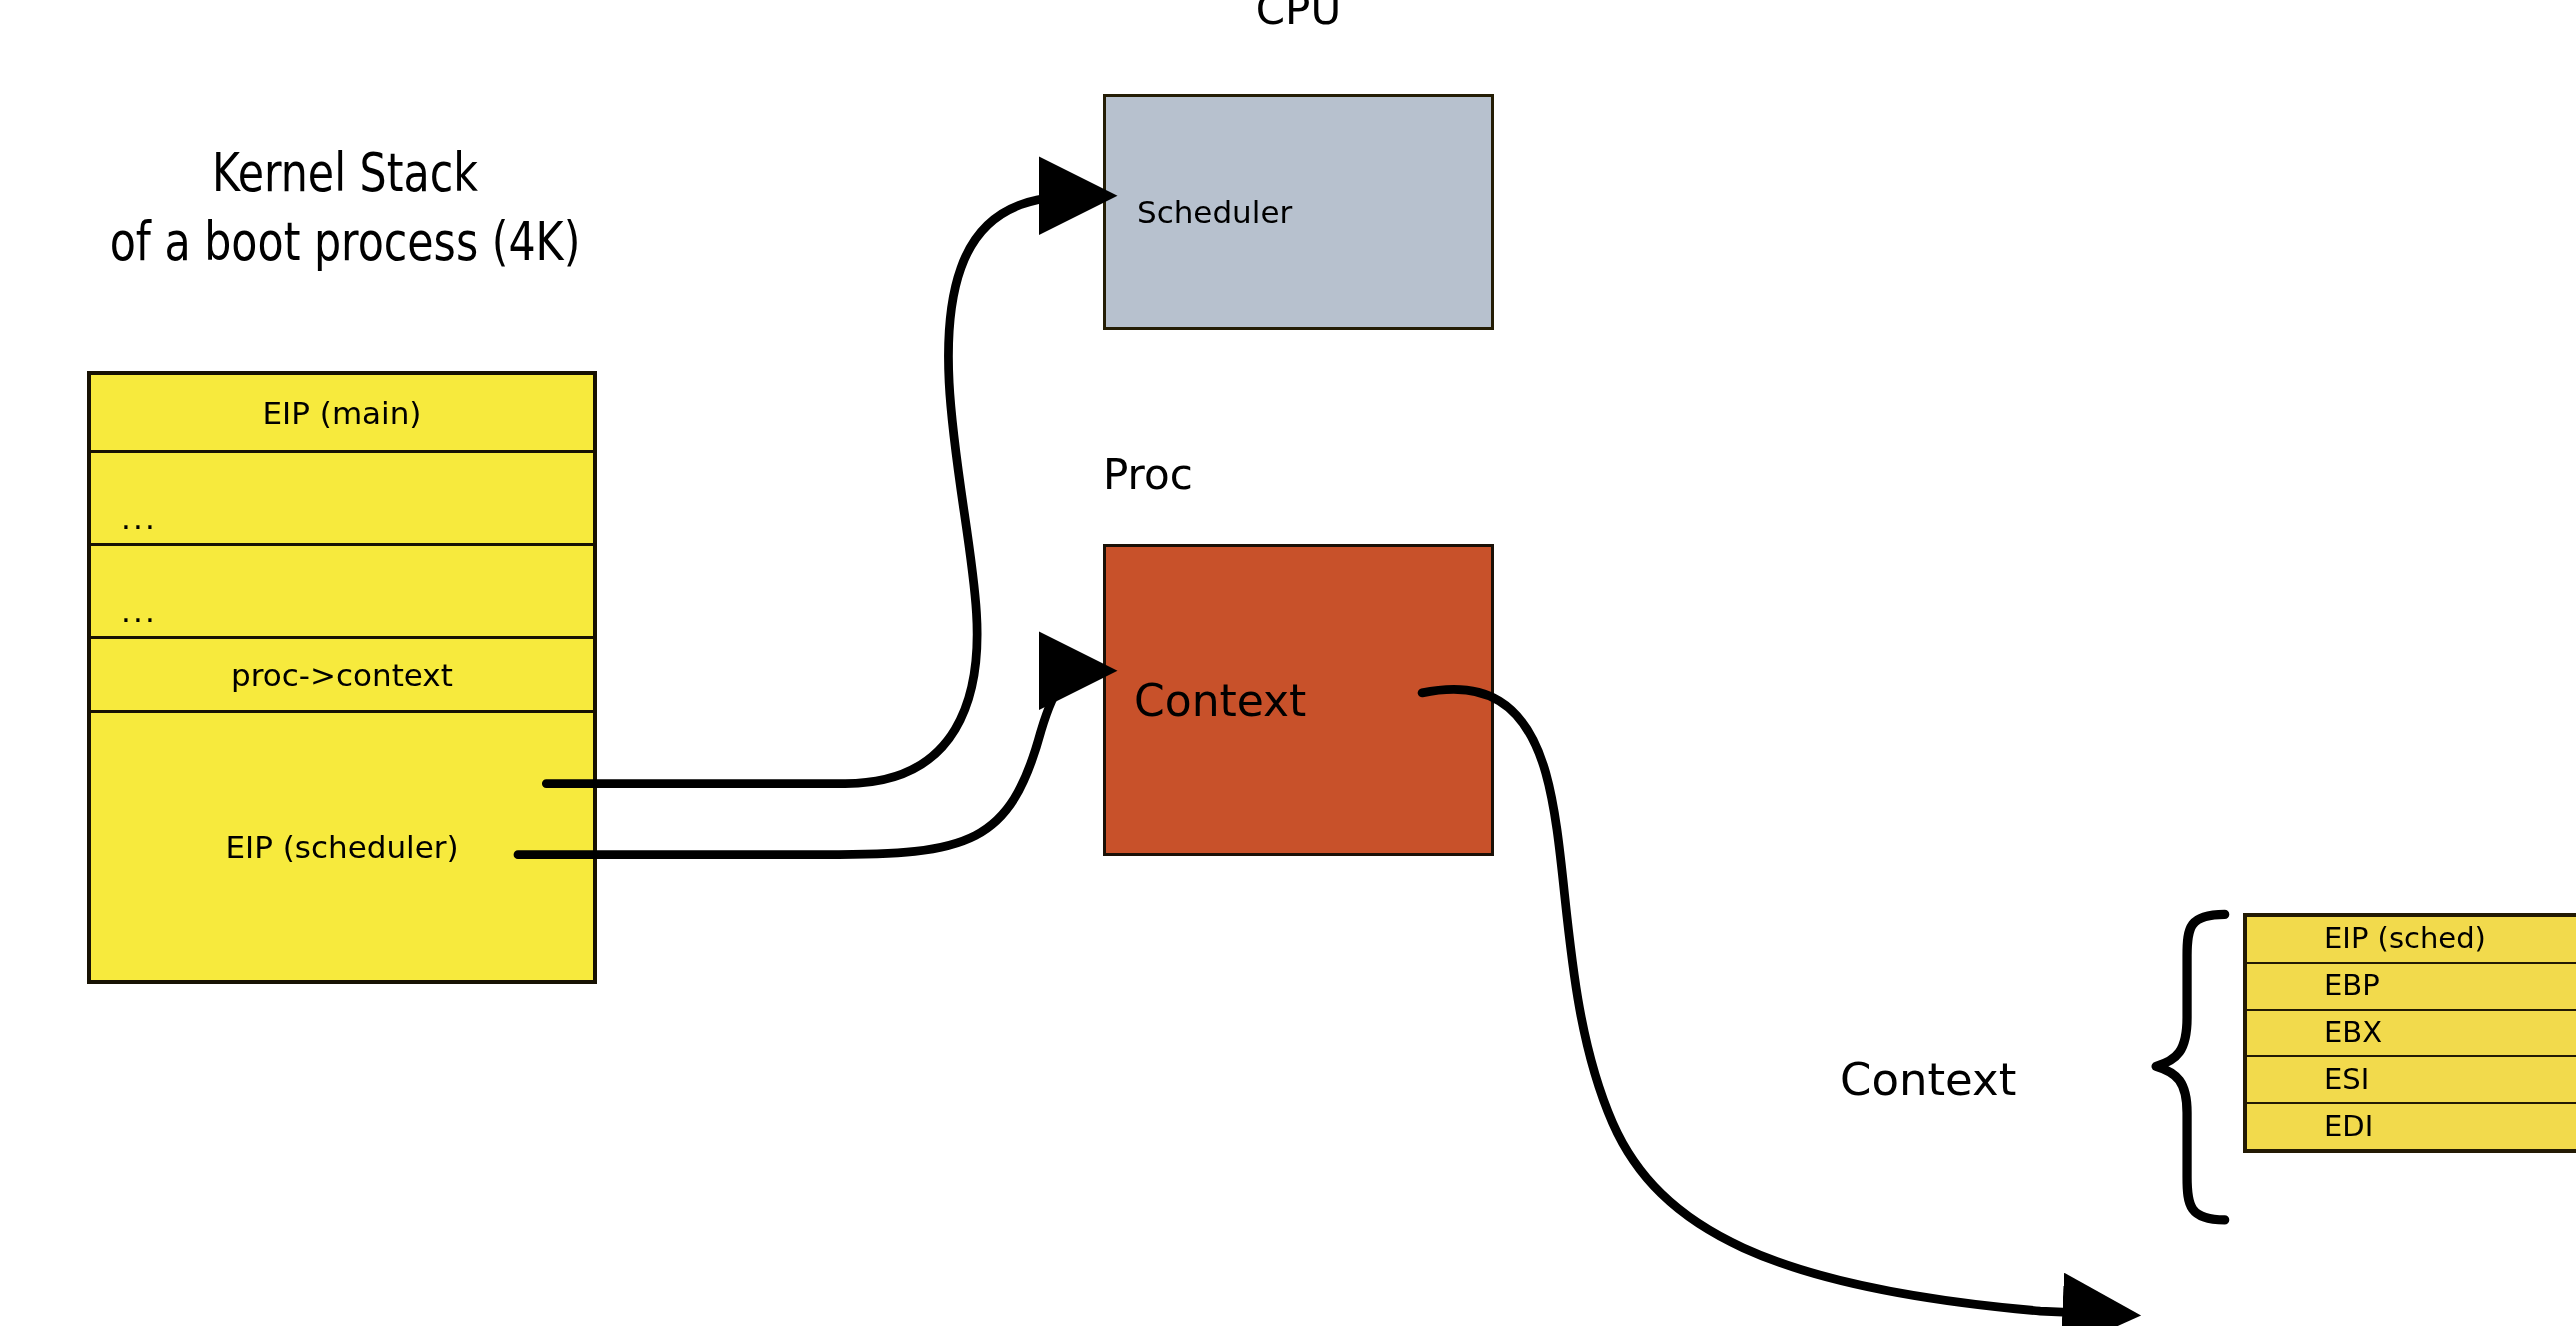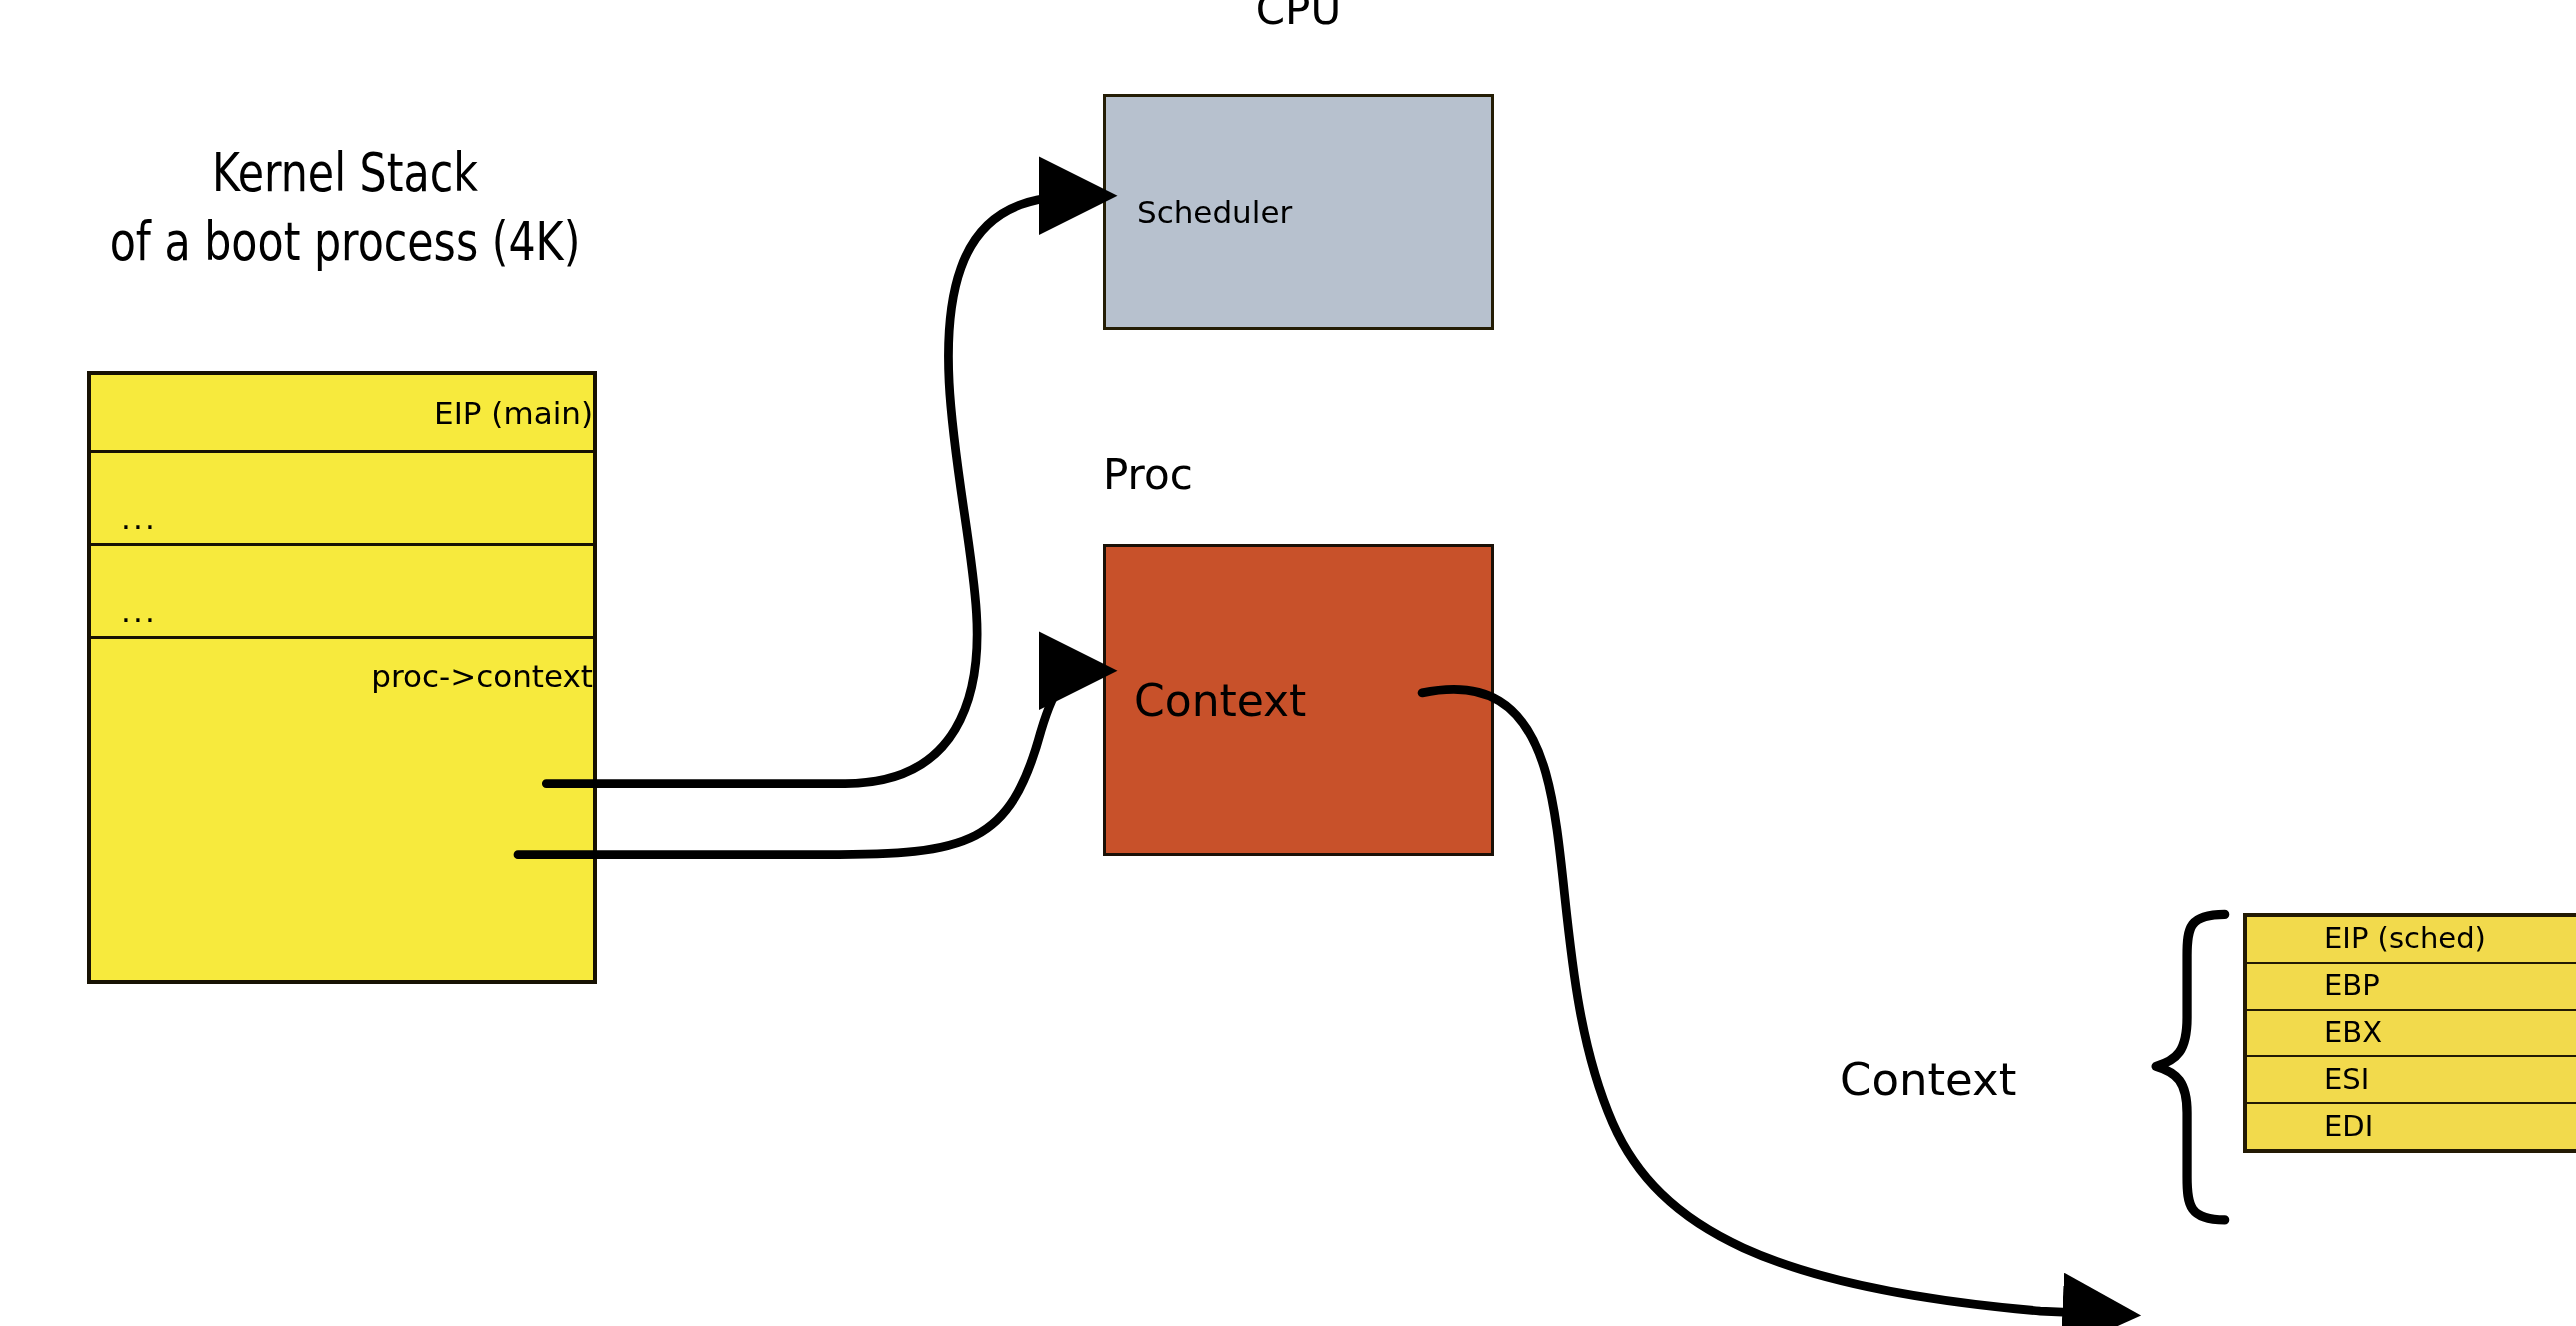--- a/index.html
+++ b/index.html
@@ -59,21 +59,21 @@
     box-sizing: border-box;
     border-bottom: 3.1px solid #171203;
     display: flex;
     align-items: center;
   }
   #kstack .krow:last-child { border-bottom: none; }
   #kstack .ktext {
     position: absolute;
     left: 0;
     width: 100%;
-    text-align: right;
+    text-align: center;
     font-size: 31px;
     color: #000;
     font-family: "DejaVu Sans", sans-serif;
     white-space: nowrap;
   }
   #kstack .ktext.dots {
     text-align: left;
     padding-left: 30px;
     letter-spacing: 2.1px;
   }
@@ -196,20 +196,23 @@
       <span class="ktext">EIP (main)</span>
     </div>
     <div class="krow" style="flex:0 0 93px">
       <span class="ktext dots" style="top:47px">...</span>
     </div>
     <div class="krow" style="flex:0 0 93px">
       <span class="ktext dots" style="top:47px">...</span>
     </div>
     <div class="krow" style="flex:0 0 74px">
       <span class="ktext">proc-&gt;context</span>
+    </div>
+    <div class="krow" style="flex:1 1 auto">
+      <span class="ktext">EIP (scheduler)</span>
     </div>
   </div>
 
   <div class="lbl" id="cpu-title">CPU</div>
   <div id="cpu-box">
     <span class="inner-label">Scheduler</span>
   </div>
 
   <div class="lbl" id="proc-title">Proc</div>
   <div id="proc-box">

